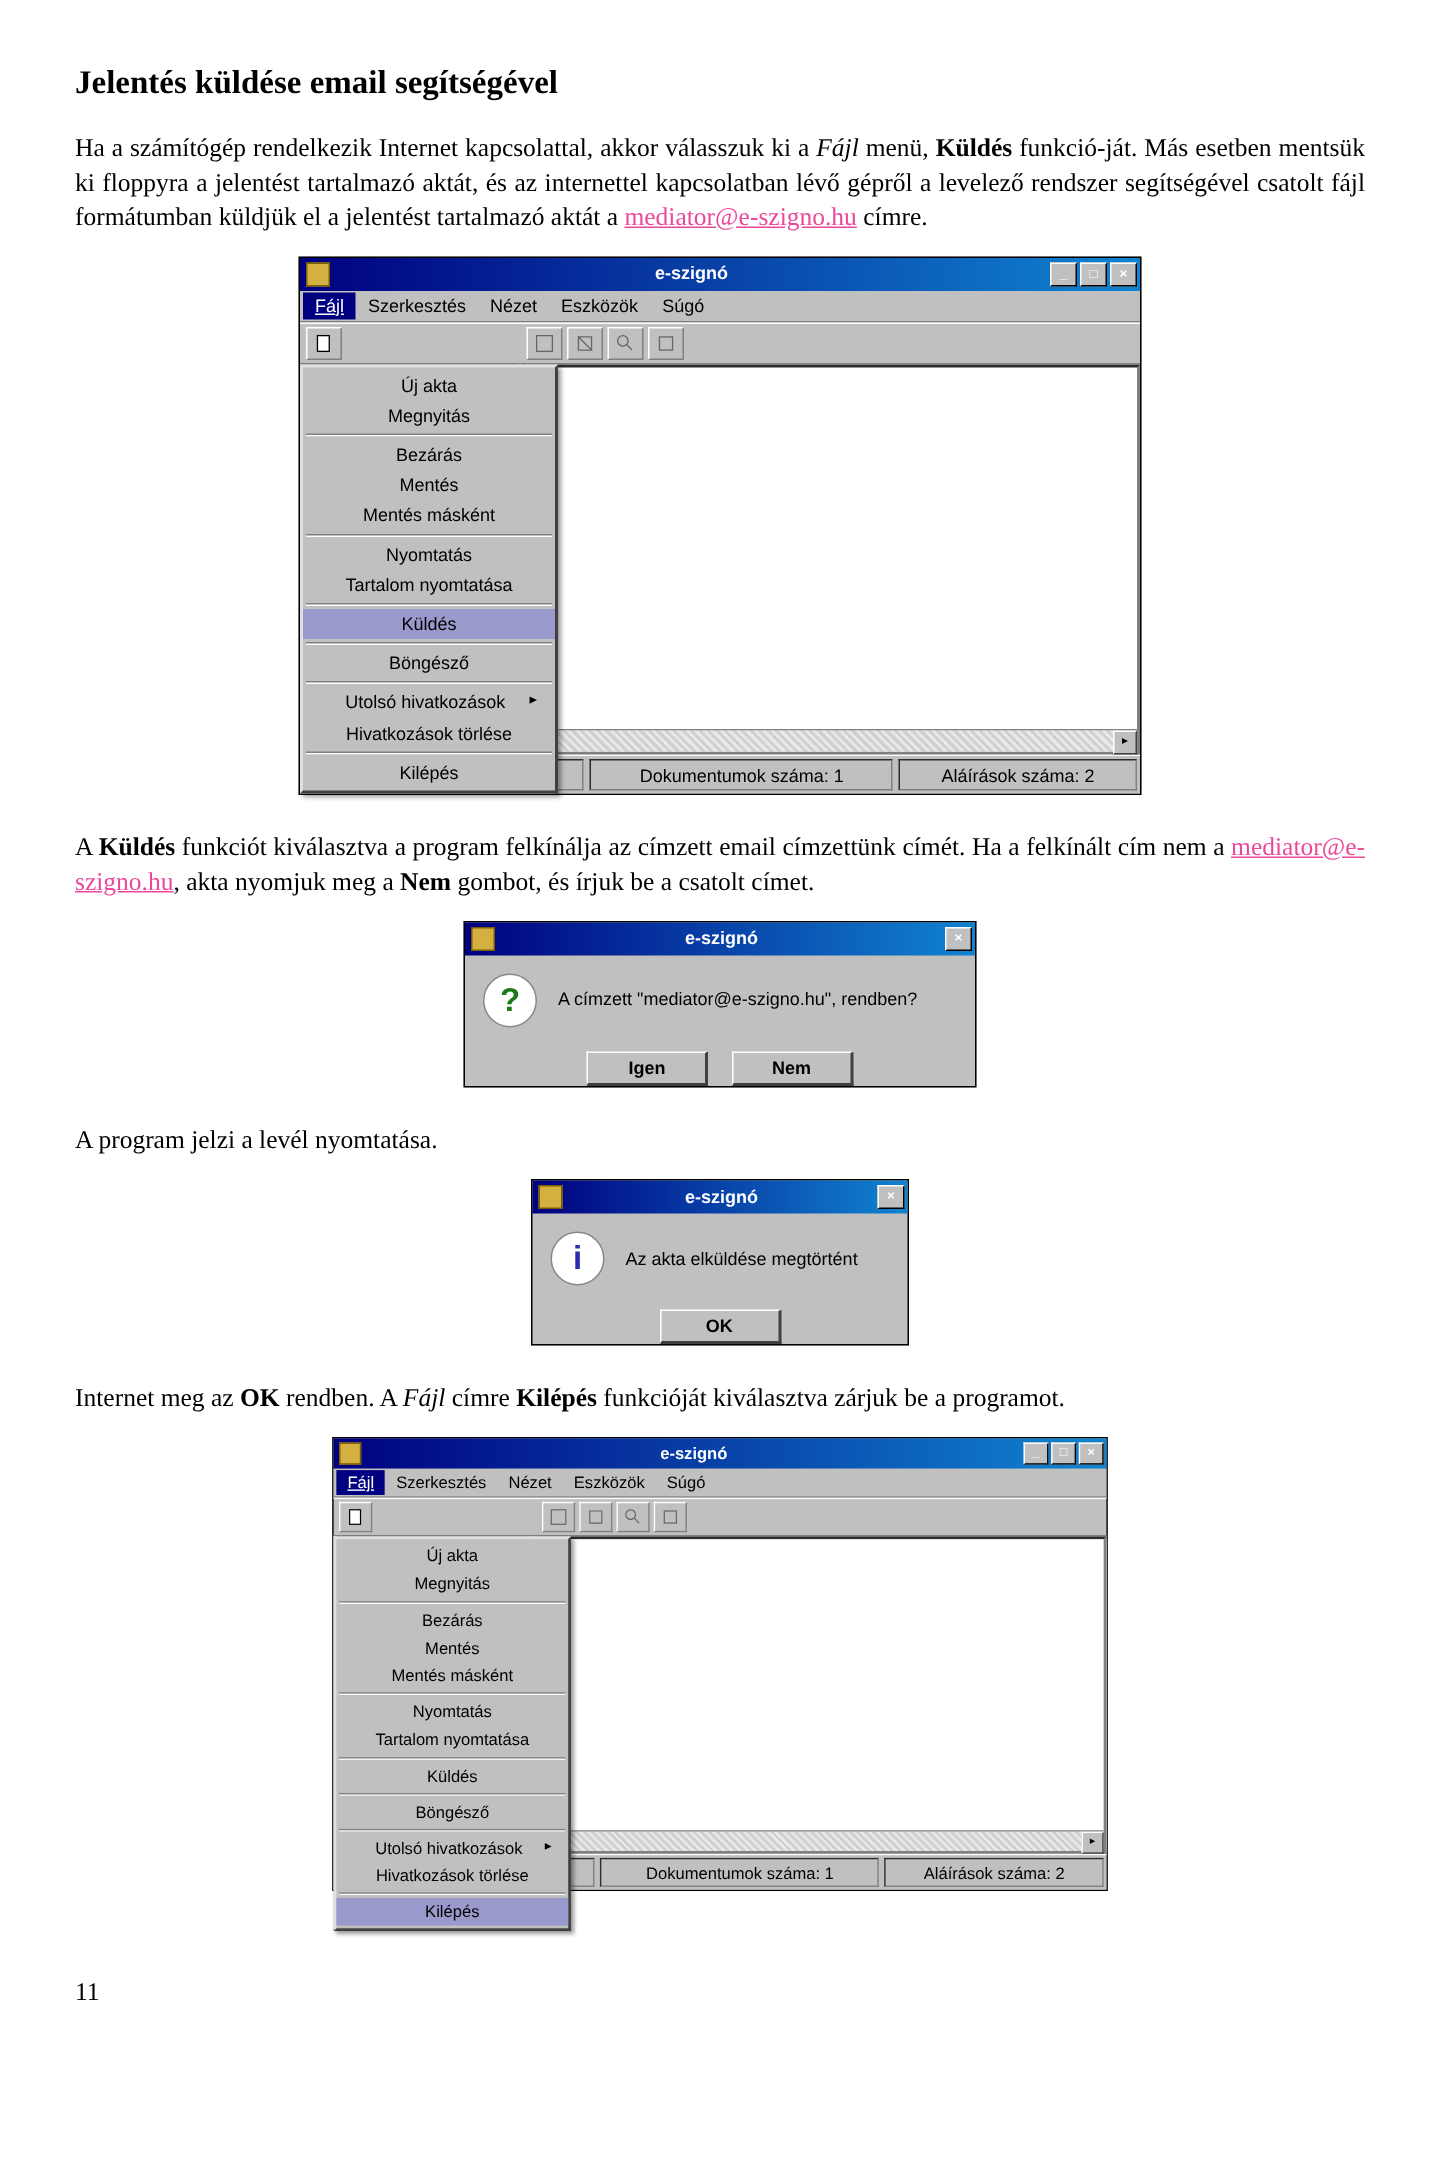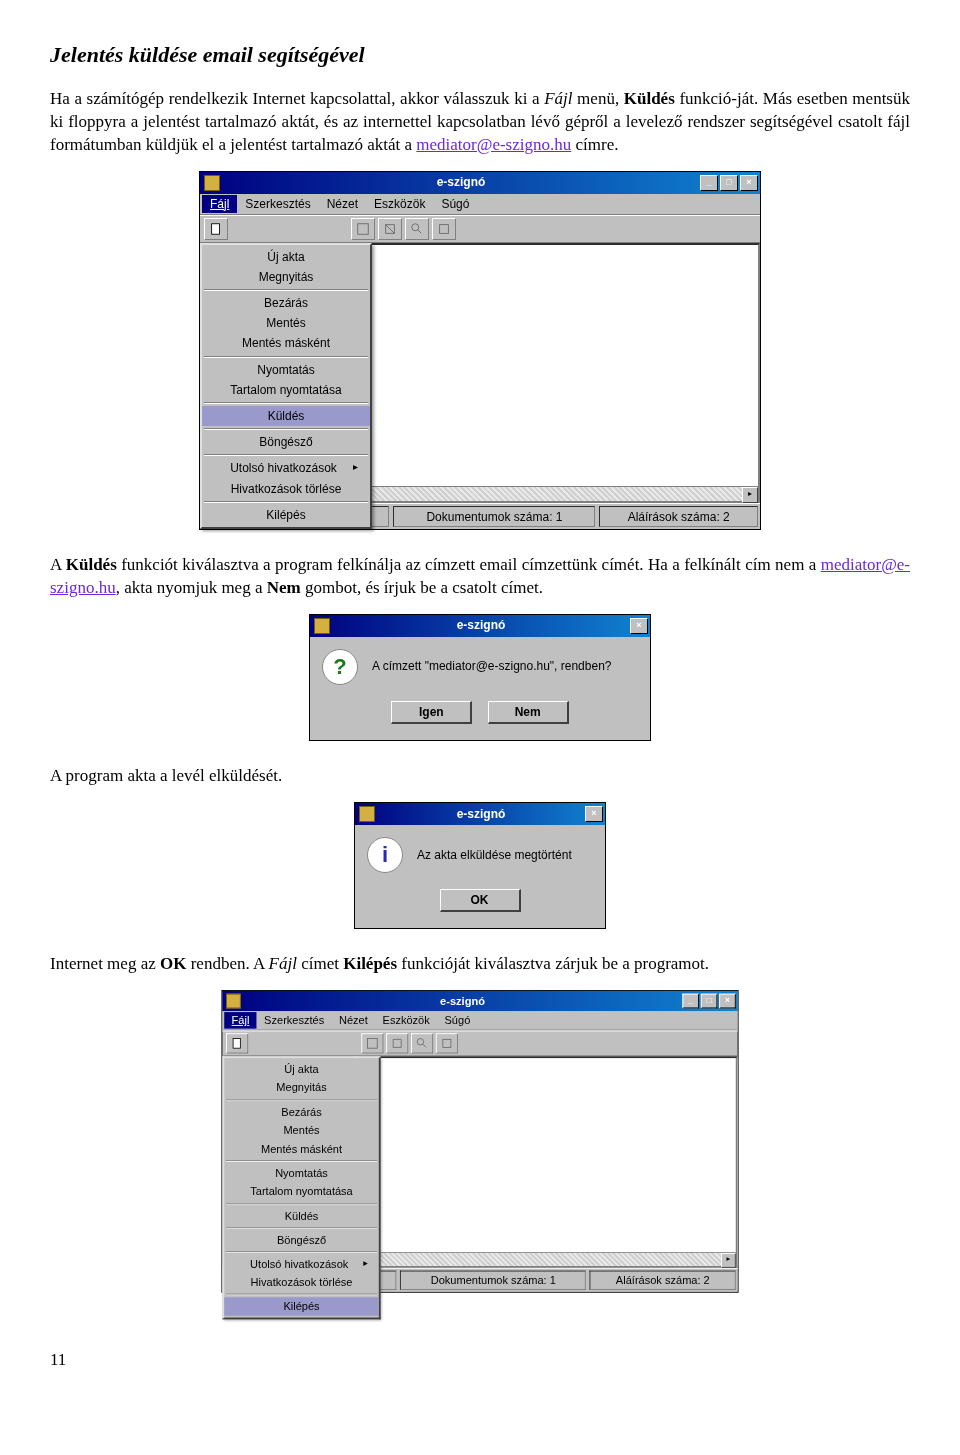--- a/index.html
+++ b/index.html
@@ -7,27 +7,26 @@
     font-size: 17px;
     line-height: 1.35;
     margin: 0;
     padding: 40px 50px;
     width: 960px;
     box-sizing: border-box;
     color: #000;
     background: #fff;
   }
   h2.ital {
-    font-style: italic;
     font-weight: bold;
     font-size: 22px;
     margin: 0 0 18px 0;
   }
   p { margin: 0 0 14px 0; text-align: justify; }
-  a.link { color: #6d28d9; text-decoration: underline; }
+  a.link { color: #ec4899; text-decoration: underline; }
 
   
   .win {
     display: inline-block;
     border: 1px solid #000;
     background: #c0c0c0;
     font-family: Tahoma, "MS Sans Serif", sans-serif;
     font-size: 12px;
     color: #000;
   }
@@ -148,21 +147,21 @@
     font-size: 12px;
   }
   .dlgbody { padding: 12px; display: flex; align-items: center; gap: 14px; }
   .dlgicon {
     width: 34px; height: 34px; border-radius: 50%;
     border: 1px solid #888; background:#fff;
     display:flex; align-items:center; justify-content:center;
     color:#1a7a1a; font-size: 22px; font-weight:bold;
   }
   .dlgicon.info { color:#2a2ab0; }
-  .dlgbtns { text-align: center; padding: 4px 0 16px; }
+  .dlgbtns { text-align: center; padding: 4px 0 0; }
   .btn {
     display:inline-block; min-width: 62px; padding: 2px 8px; margin: 0 6px;
     background:#c0c0c0;
     border-top:1px solid #fff; border-left:1px solid #fff;
     border-right:2px solid #404040; border-bottom:2px solid #404040;
     font-weight: bold; text-align:center;
   }
   .center { text-align: center; margin: 10px 0 24px; }
   .small-win { transform: scale(0.92); transform-origin: top center; }
   .footer-page { text-align:left; font-family:"Times New Roman",serif; margin-top:30px; }
@@ -276,41 +275,41 @@
     <div class="dlgicon">?</div>
     <div>A címzett "mediator@e-szigno.hu", rendben?</div>
   </div>
   <div class="dlgbtns">
     <span class="btn">Igen</span>
     <span class="btn">Nem</span>
   </div>
 </div>
 </div>
 
-<p>A program akta a levél elküldését.</p>
+<p>A program jelzi a levél nyomtatása.</p>
 
 <div class="center">
 <div class="dialog" style="width:250px;">
   <div class="titlebar">
     <span class="ticon"></span>
     <span class="ttxt">e-szignó</span>
     <span class="winbtn">×</span>
   </div>
   <div class="dlgbody">
     <div class="dlgicon info">i</div>
     <div>Az akta elküldése megtörtént</div>
   </div>
   <div class="dlgbtns">
     <span class="btn">OK</span>
   </div>
 </div>
 </div>
 
 <p>
-  <span>Internet meg az </span><b>OK</b><span> rendben. A </span><i>Fájl</i><span> címet </span><b>Kilépés</b><span> funkcióját kiválasztva zárjuk be a programot.</span>
+  <span>Internet meg az </span><b>OK</b><span> rendben. A </span><i>Fájl</i><span> címre </span><b>Kilépés</b><span> funkcióját kiválasztva zárjuk be a programot.</span>
 </p>
 
 <div class="center">
 <div class="win small-win" style="width:560px;">
   <div class="titlebar">
     <span class="ticon"></span>
     <span class="ttxt">e-szignó</span>
     <span class="winbtn">_</span>
     <span class="winbtn">□</span>
     <span class="winbtn">×</span>

